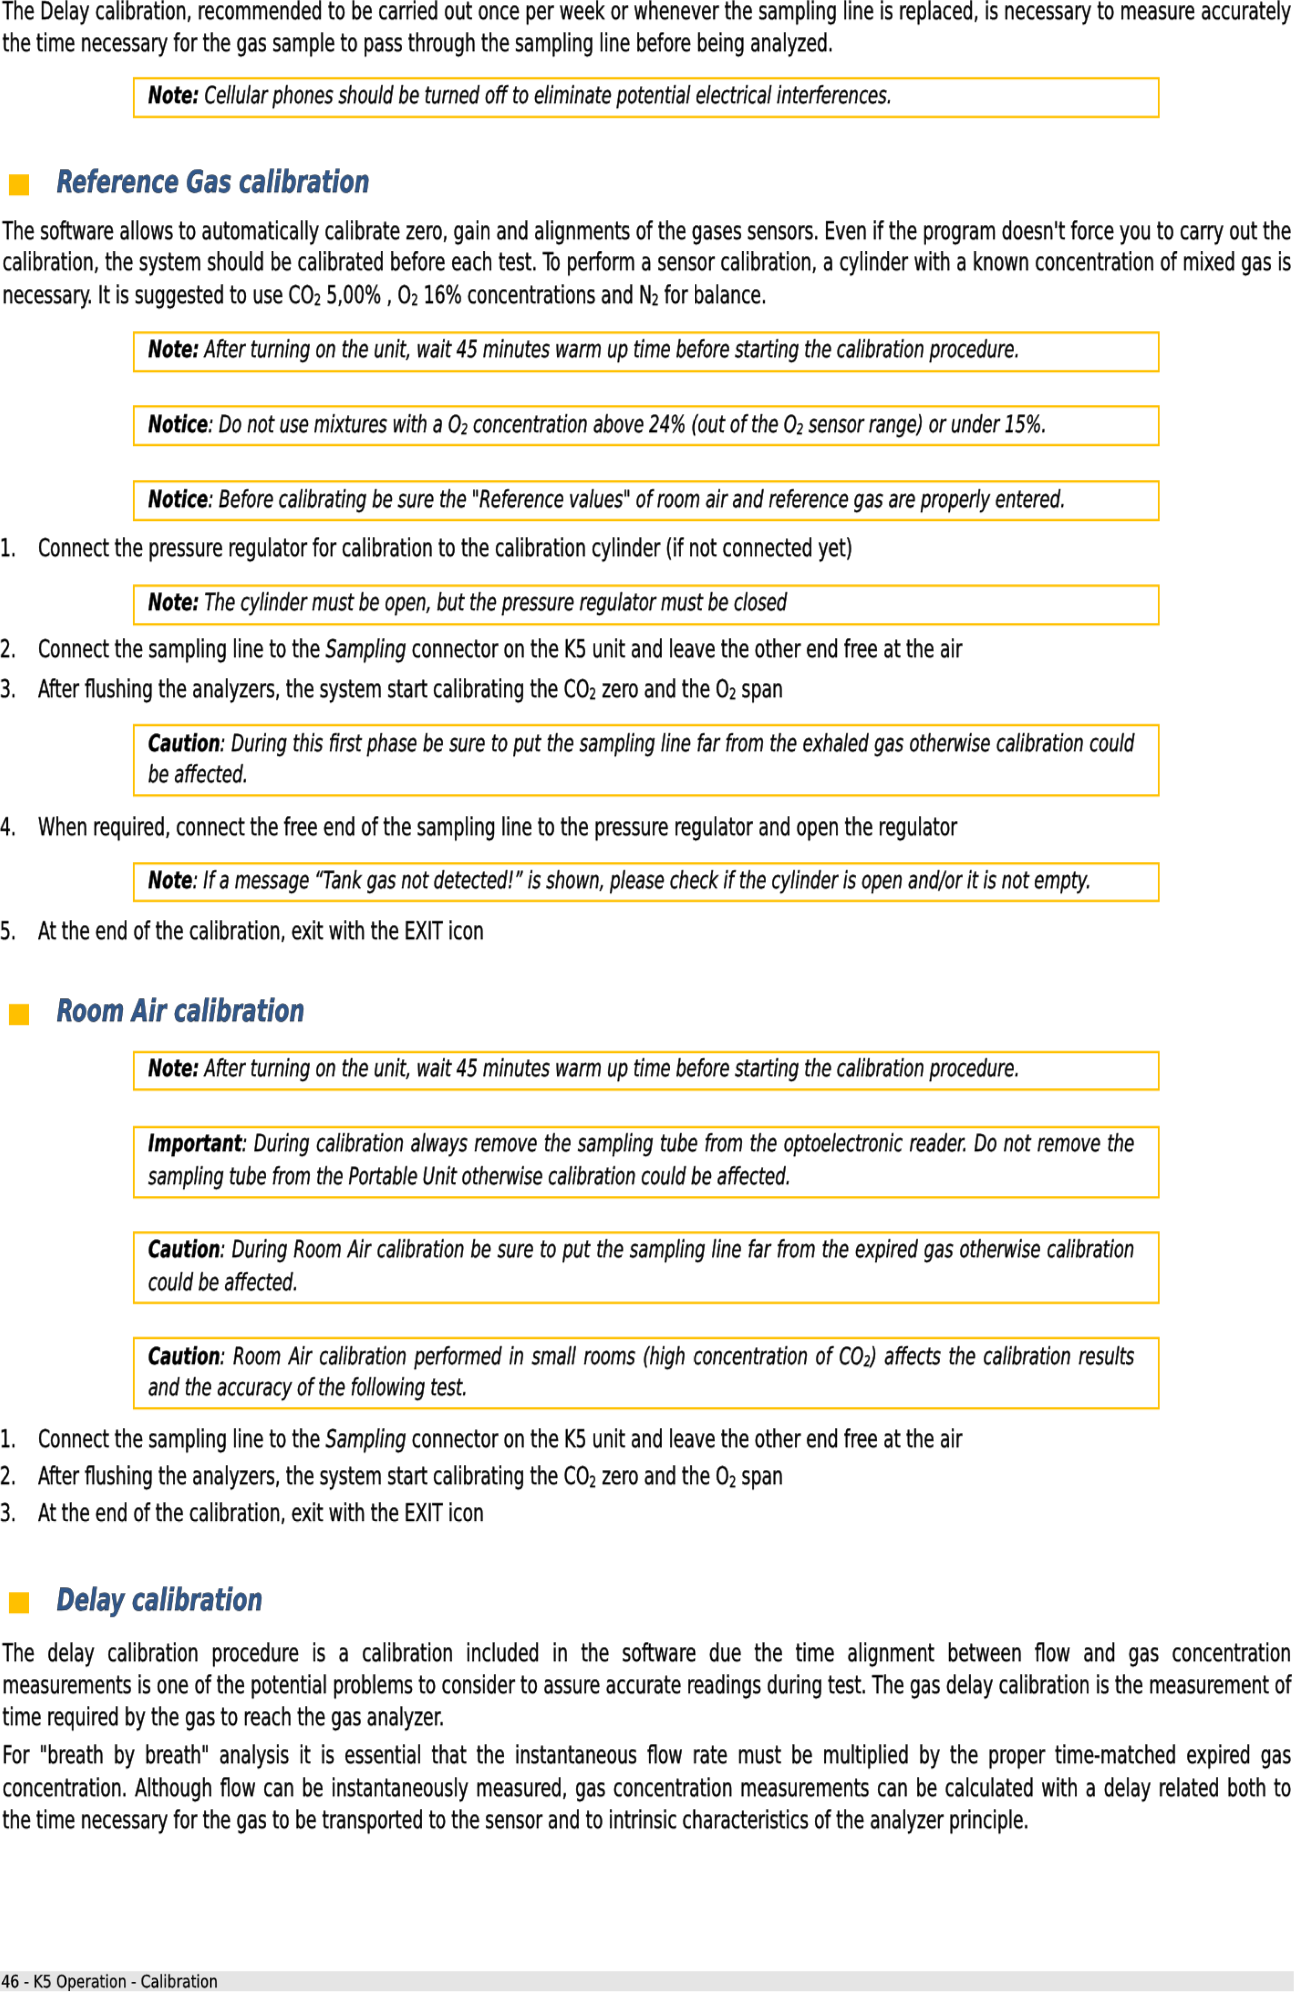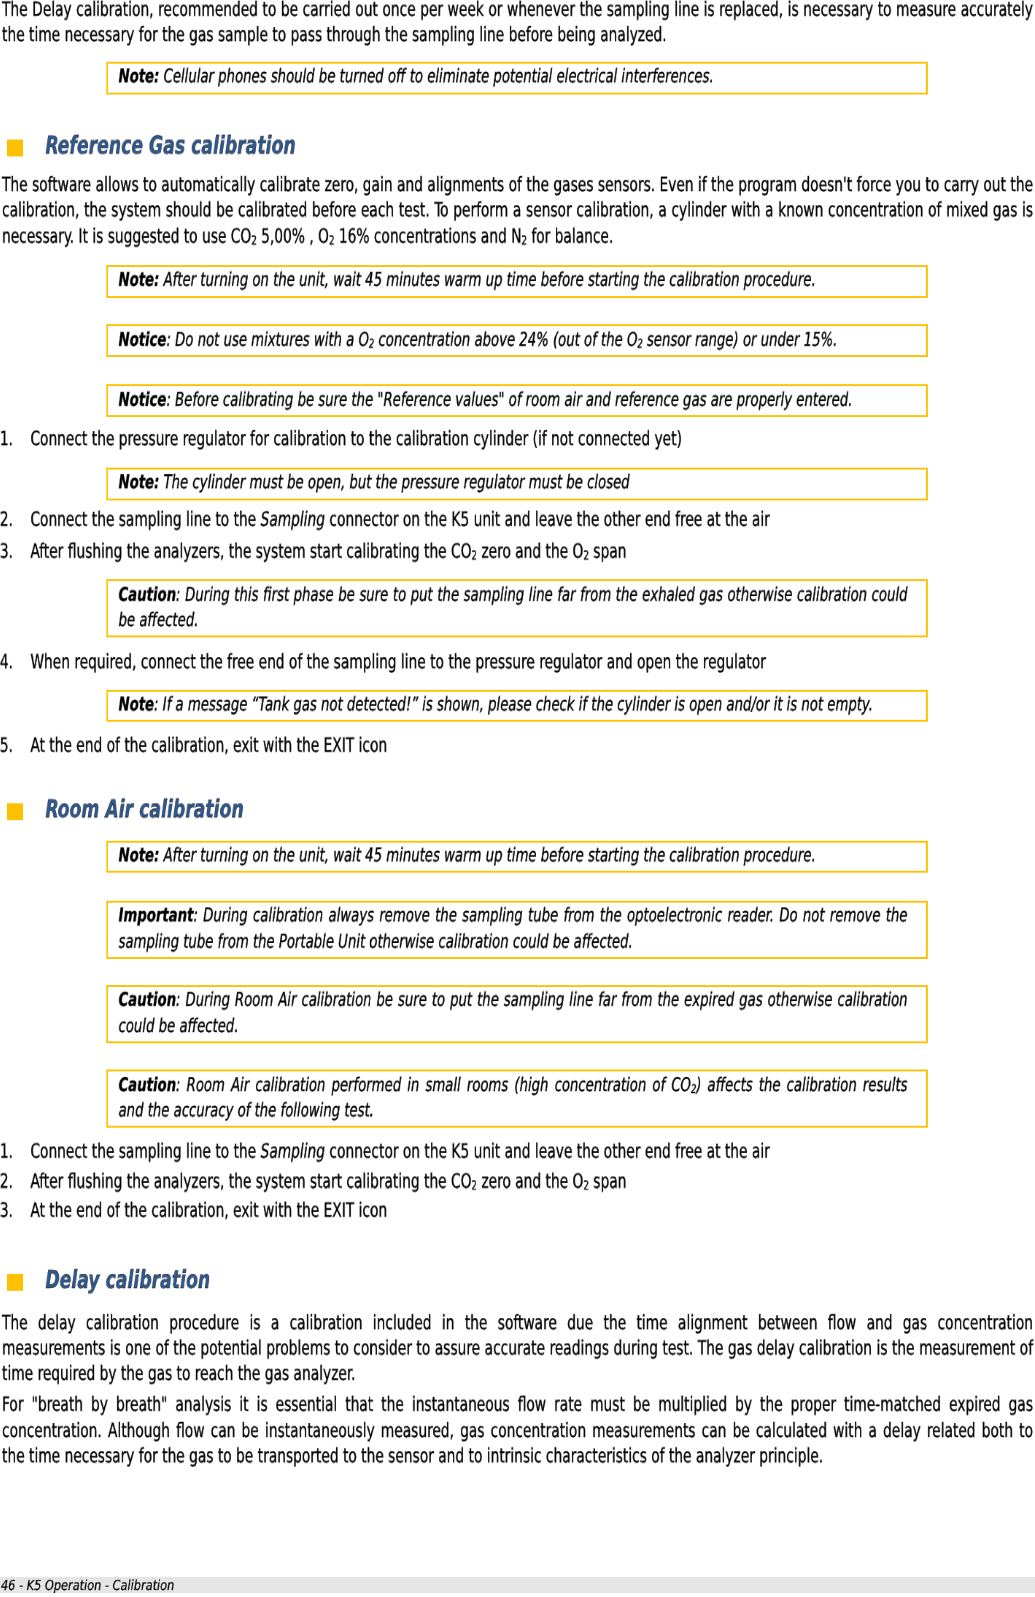--- a/index.html
+++ b/index.html
@@ -51,21 +51,20 @@
 
   .olrow{ position:absolute; left:0; width:1413.3px; }
   .olnum{ position:absolute; left:-3px; top:0; width:44px;}
   .olbody{ position:absolute; left:38.9px; top:0; width:1374.4px;}
 
   sub{ font-size:0.63em; line-height:0; position:relative; top:0.17em; vertical-align:baseline;}
 
   #footer{
     position:absolute; left:0; top:1577px; width:1035px; height:16px;
     background:#E5E5E5;
-    font-style:italic;
   }
   #footer .ftxt{
     will-change:transform; backface-visibility:hidden;
     position:absolute; left:1px; top:2.2px;
     width:500px;
     transform: scale(0.663, 0.73);
     transform-origin: left top;
     font-family:"DejaVu Sans Condensed","DejaVu Sans",sans-serif;
     font-size:19px; line-height:19px; color:#000; -webkit-text-stroke:0.3px #000;
     white-space:nowrap;

